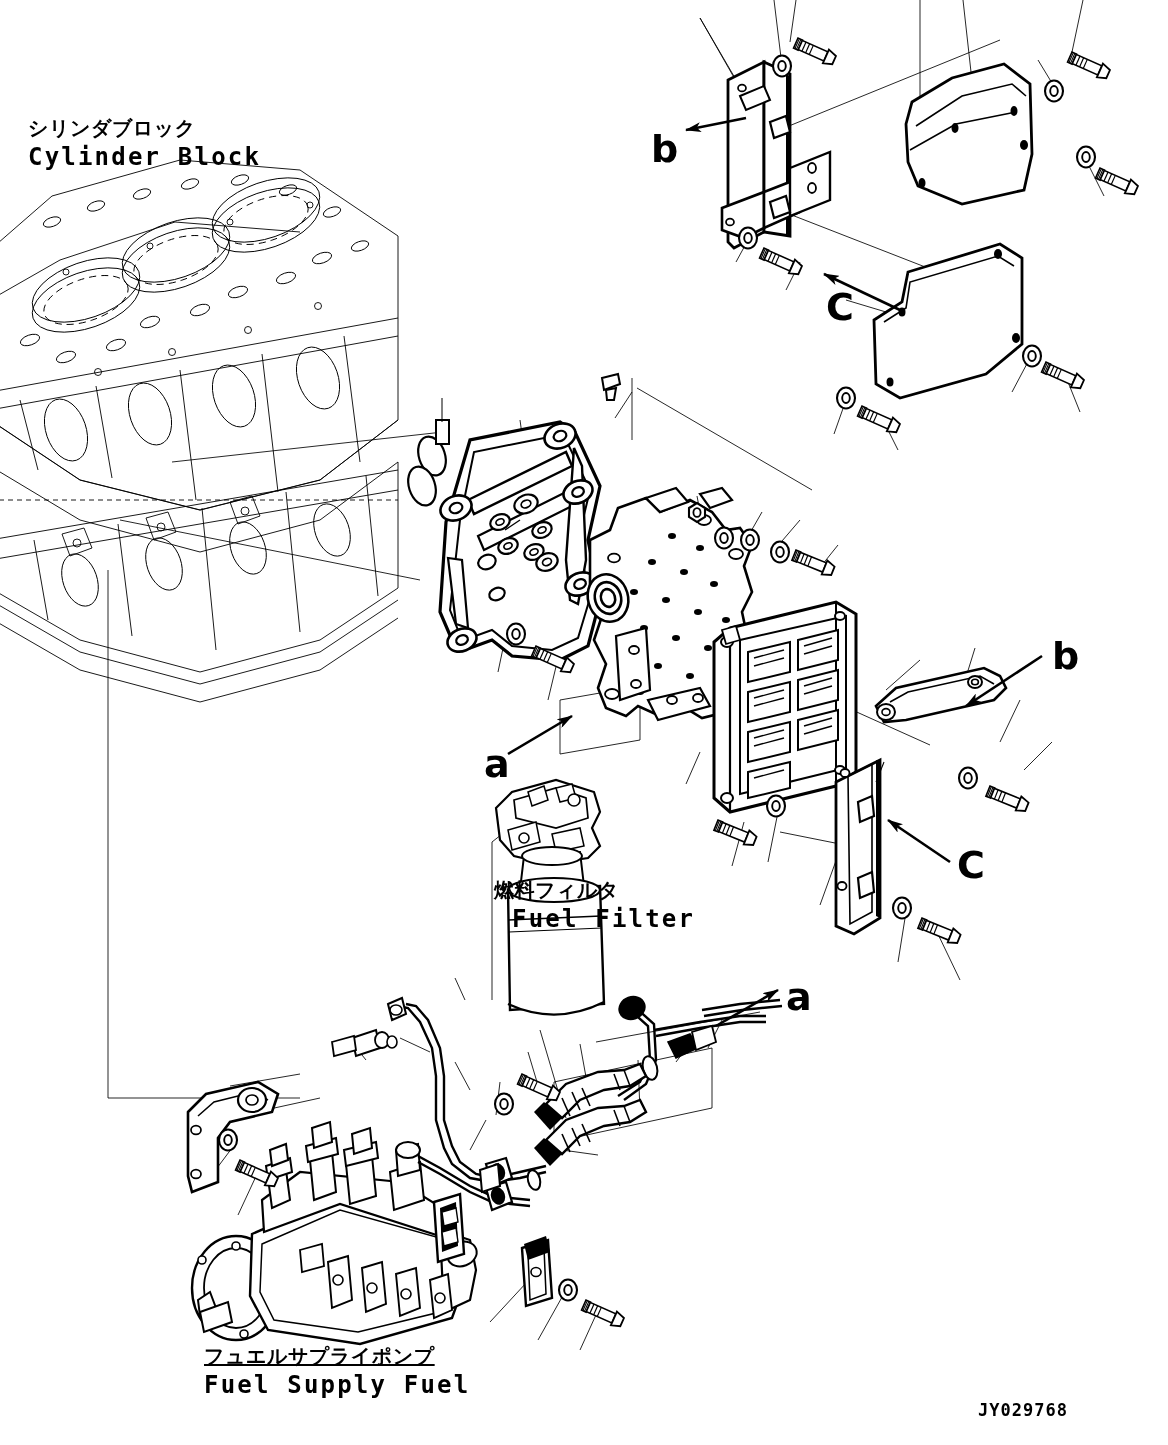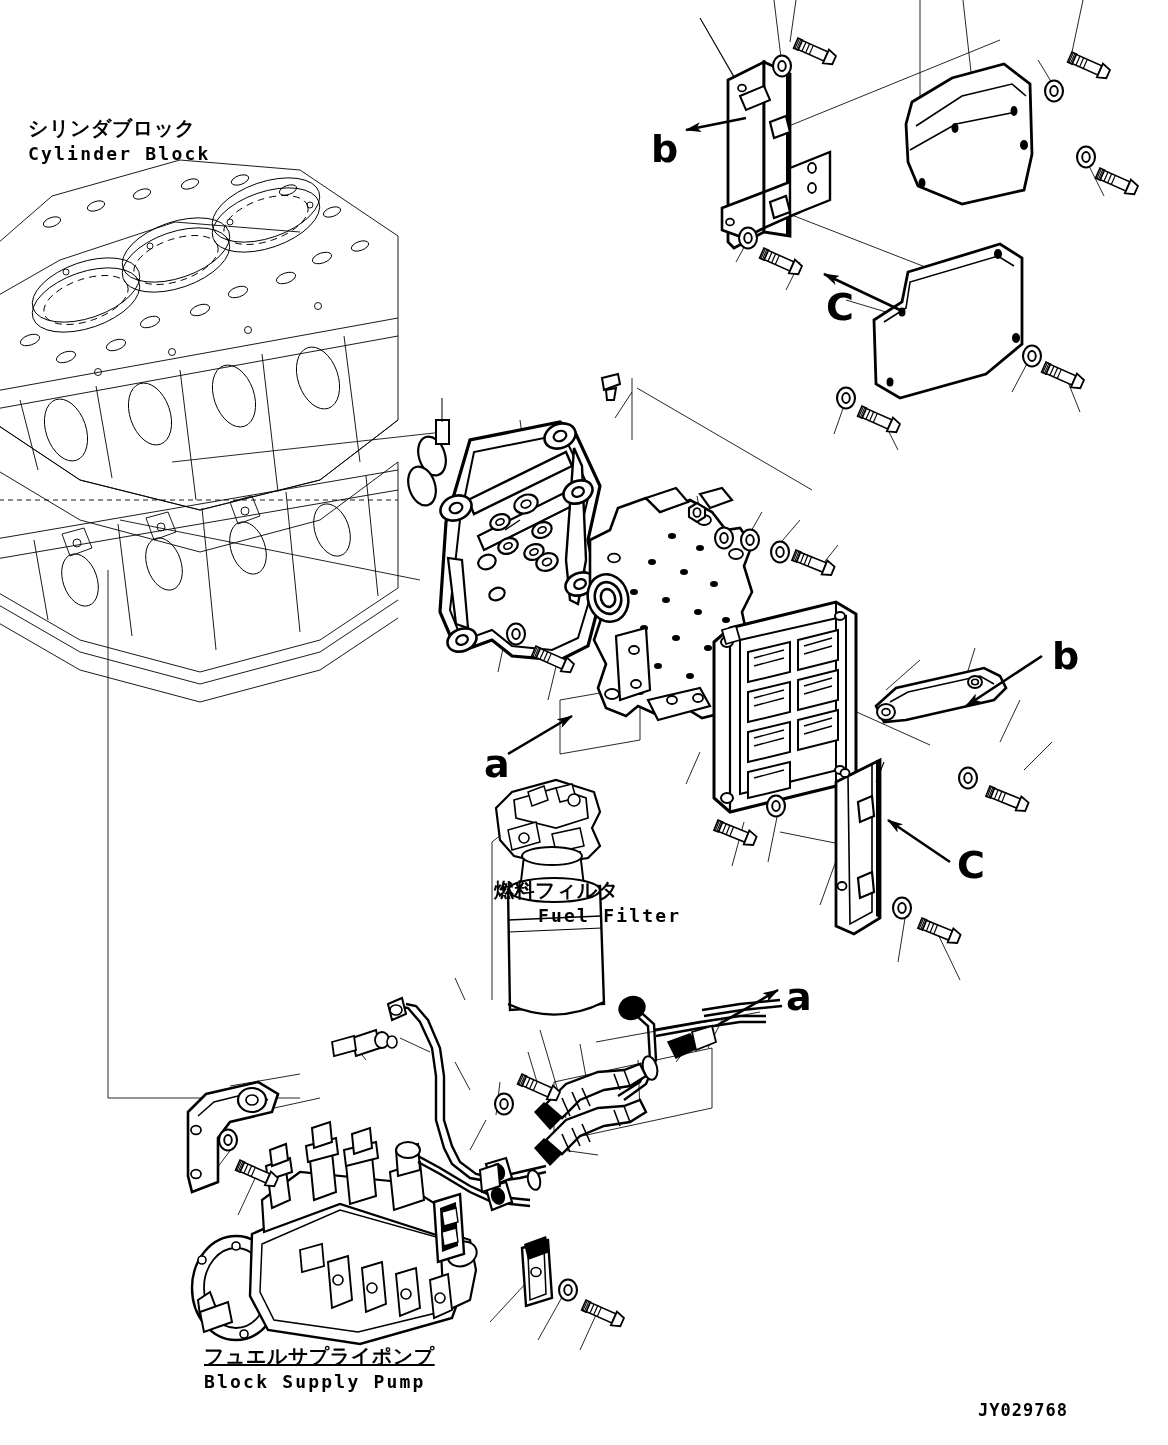--- a/index.html
+++ b/index.html
@@ -18,21 +18,21 @@
   #sheet svg{position:absolute;top:0;left:0;}
   .label{
     position:absolute;
     font-family:"DejaVu Sans Mono","Liberation Mono",monospace;
     color:#000;
     white-space:pre;
     line-height:1.28;
     letter-spacing:0.5px;
   }
   .lbl-jp{font-size:20px;font-weight:700;}
-  .lbl-en{font-size:18px;font-weight:700;letter-spacing:2.2px;}
+  .lbl-en{font-size:24px;font-weight:700;letter-spacing:2.2px;}
   .secmark{
     position:absolute;
     font-family:"DejaVu Sans","Liberation Sans",sans-serif;
     font-size:38px;
     font-weight:700;
     color:#000;
     line-height:1;
   }
   .dwgno{
     position:absolute;
@@ -726,24 +726,24 @@
     <line x1="950" y1="862" x2="888" y2="820" marker-end="url(#ah)"></line>
     <line x1="716" y1="1026" x2="778" y2="990" marker-end="url(#ah)"></line>
   </g>
 
 </svg>
 
 <div class="label lbl-jp" style="left:28px;  top:116px;">シリンダブロック</div>
 <div class="label lbl-en" style="left:28px;  top:142px;">Cylinder Block</div>
 
 <div class="label lbl-jp" style="left:494px; top:878px;">燃料フィルタ</div>
-<div class="label lbl-en" style="left:538px; top:904px;">Fuel Filter</div>
+<div class="label lbl-en" style="left:512px; top:904px;">Fuel Filter</div>
 
 <div class="label lbl-jp" style="left:204px; top:1344px;text-decoration:underline;">フュエルサプライポンプ</div>
-<div class="label lbl-en" style="left:204px; top:1370px;">Block Supply Pump</div>
+<div class="label lbl-en" style="left:204px; top:1370px;">Fuel Supply Fuel</div>
 
 <div class="secmark" style="left:651px;  top:130px;">b</div>
 <div class="secmark" style="left:826px;  top:288px;">C</div>
 <div class="secmark" style="left:484px;  top:745px;">a</div>
 <div class="secmark" style="left:1052px; top:637px;">b</div>
 <div class="secmark" style="left:957px;  top:846px;">C</div>
 <div class="secmark" style="left:786px;  top:978px;">a</div>
 
 <div class="dwgno" style="left:978px; top:1400px;text-align:right;">JY029768</div>
 

